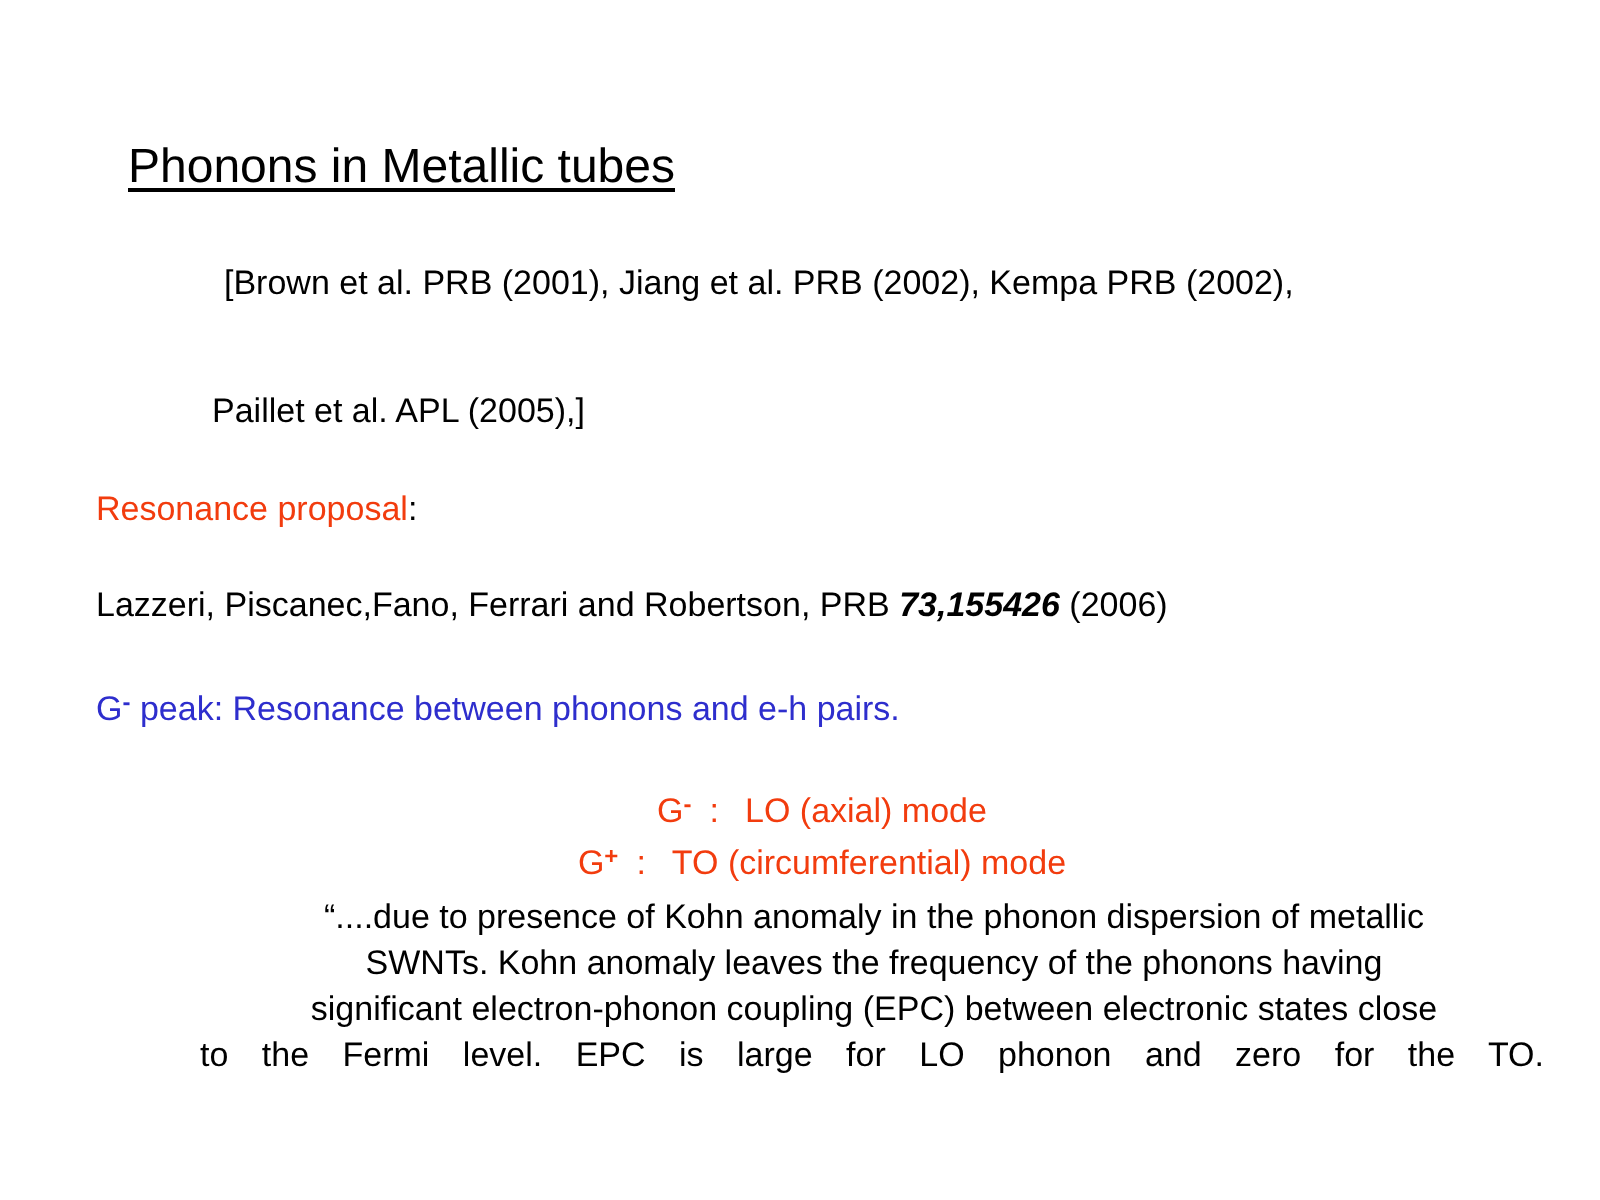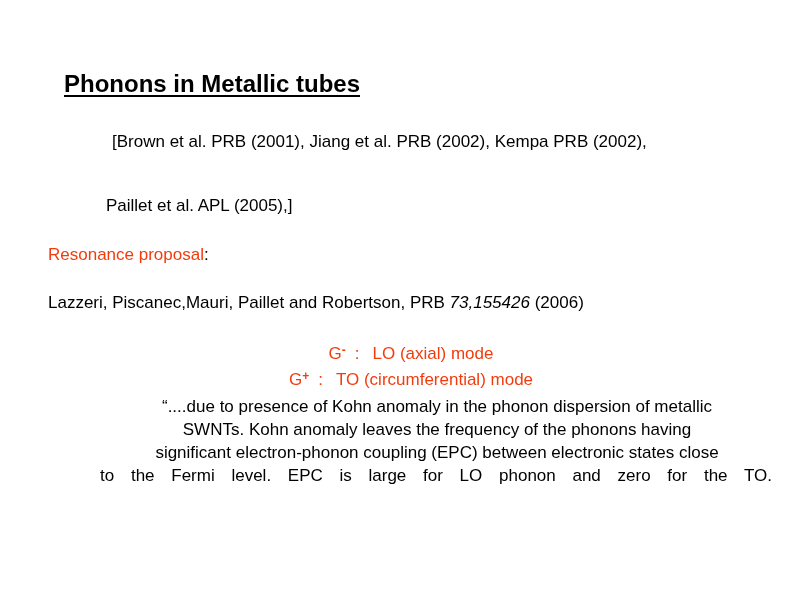--- a/index.html
+++ b/index.html
@@ -14,21 +14,21 @@
     background: #ffffff;
     overflow: hidden;
     font-family: "Liberation Sans", "DejaVu Sans", sans-serif;
     color: #000000;
   }
   .title {
     position: absolute;
     left: 64px;
     top: 70px;
     font-size: 24px;
-    font-weight: 700;
+    font-weight: 400;
     text-decoration: underline;
     text-decoration-thickness: 2px;
     text-underline-offset: 3px;
     color: #000000;
     white-space: nowrap;
   }
   .body {
     position: absolute;
     left: 48px;
     top: 130px;
@@ -46,21 +46,21 @@
   .indent-ref1 { margin-left: 64px; }
   .indent-ref2 { margin-left: 58px; margin-top: 41px; }
   .orange { color: #f23c0e; }
   .blue   { color: #2e2ecd; }
   .black  { color: #000000; }
   .block-alternate { margin-top: 26px; }
   .block-citation  { margin-top: 25px; }
   .block-blue      { margin-top: 26px; }
   .block-modes     { margin-top: 25px; text-align: center; }
   .block-quote     { margin-top: 4px; }
-  .italic { font-style: italic; }
+  .italic { font-style: italic; font-weight: bold; }
   .mode-colon { margin-left: 9px; margin-right: 13px; }
   .q-indent { margin-left: 52px; text-align: center; }
   .q-justify {
     width: 672px;
     white-space: normal;
     text-align: justify;
     text-align-last: justify;
   }
 </style>
 </head>
@@ -75,23 +75,26 @@
     <div>
       <div class="line indent-ref1">[Brown et al. PRB (2001), Jiang et al. PRB (2002), Kempa PRB (2002),</div>
       <div class="line indent-ref2">Paillet et al. APL (2005),]</div>
     </div>
 
     <div class="line block-alternate">
       <span class="orange">Resonance proposal</span><span class="black">:</span>
     </div>
 
     <div class="line block-citation">
-      <span>Lazzeri, Piscanec,Mauri, Paillet and Robertson, PRB </span><span class="italic">73,155426</span><span> (2006)</span>
+      <span>Lazzeri, Piscanec,Fano, Ferrari and Robertson, PRB </span><span class="italic">73,155426</span><span> (2006)</span>
     </div>
 
+    <div class="line block-blue blue">
+      <span><span>G</span><span class="sup">-</span></span><span> peak: Resonance between phonons and e-h pairs.</span>
+    </div>
 
     <div class="block-modes orange">
       <div class="line">
         <span><span>G</span><span class="sup">-</span></span><span class="mode-colon">:</span><span>LO (axial) mode</span>
       </div>
       <div class="line">
         <span><span>G</span><span class="sup">+</span></span><span class="mode-colon">:</span><span>TO (circumferential) mode</span>
       </div>
     </div>
 

